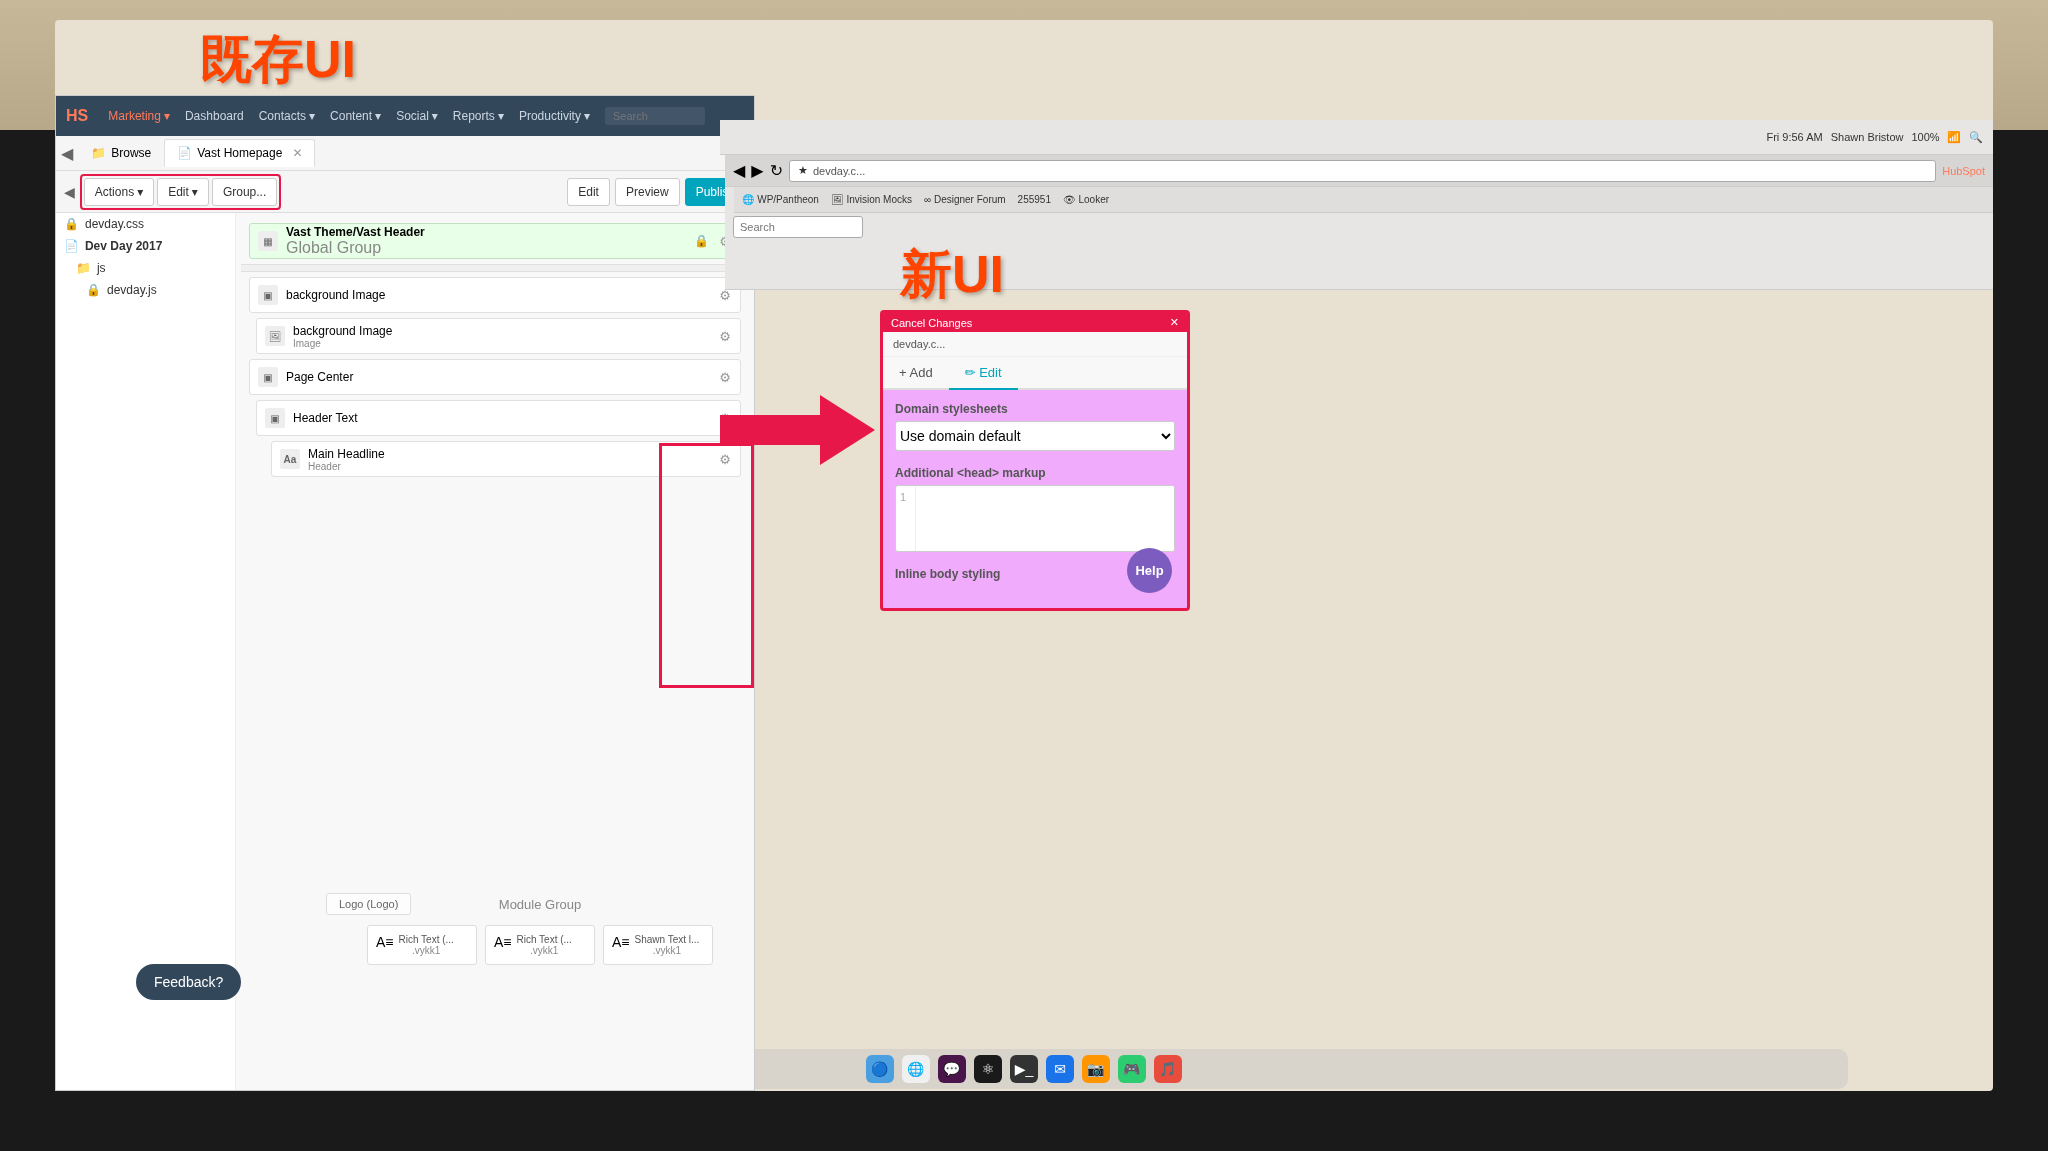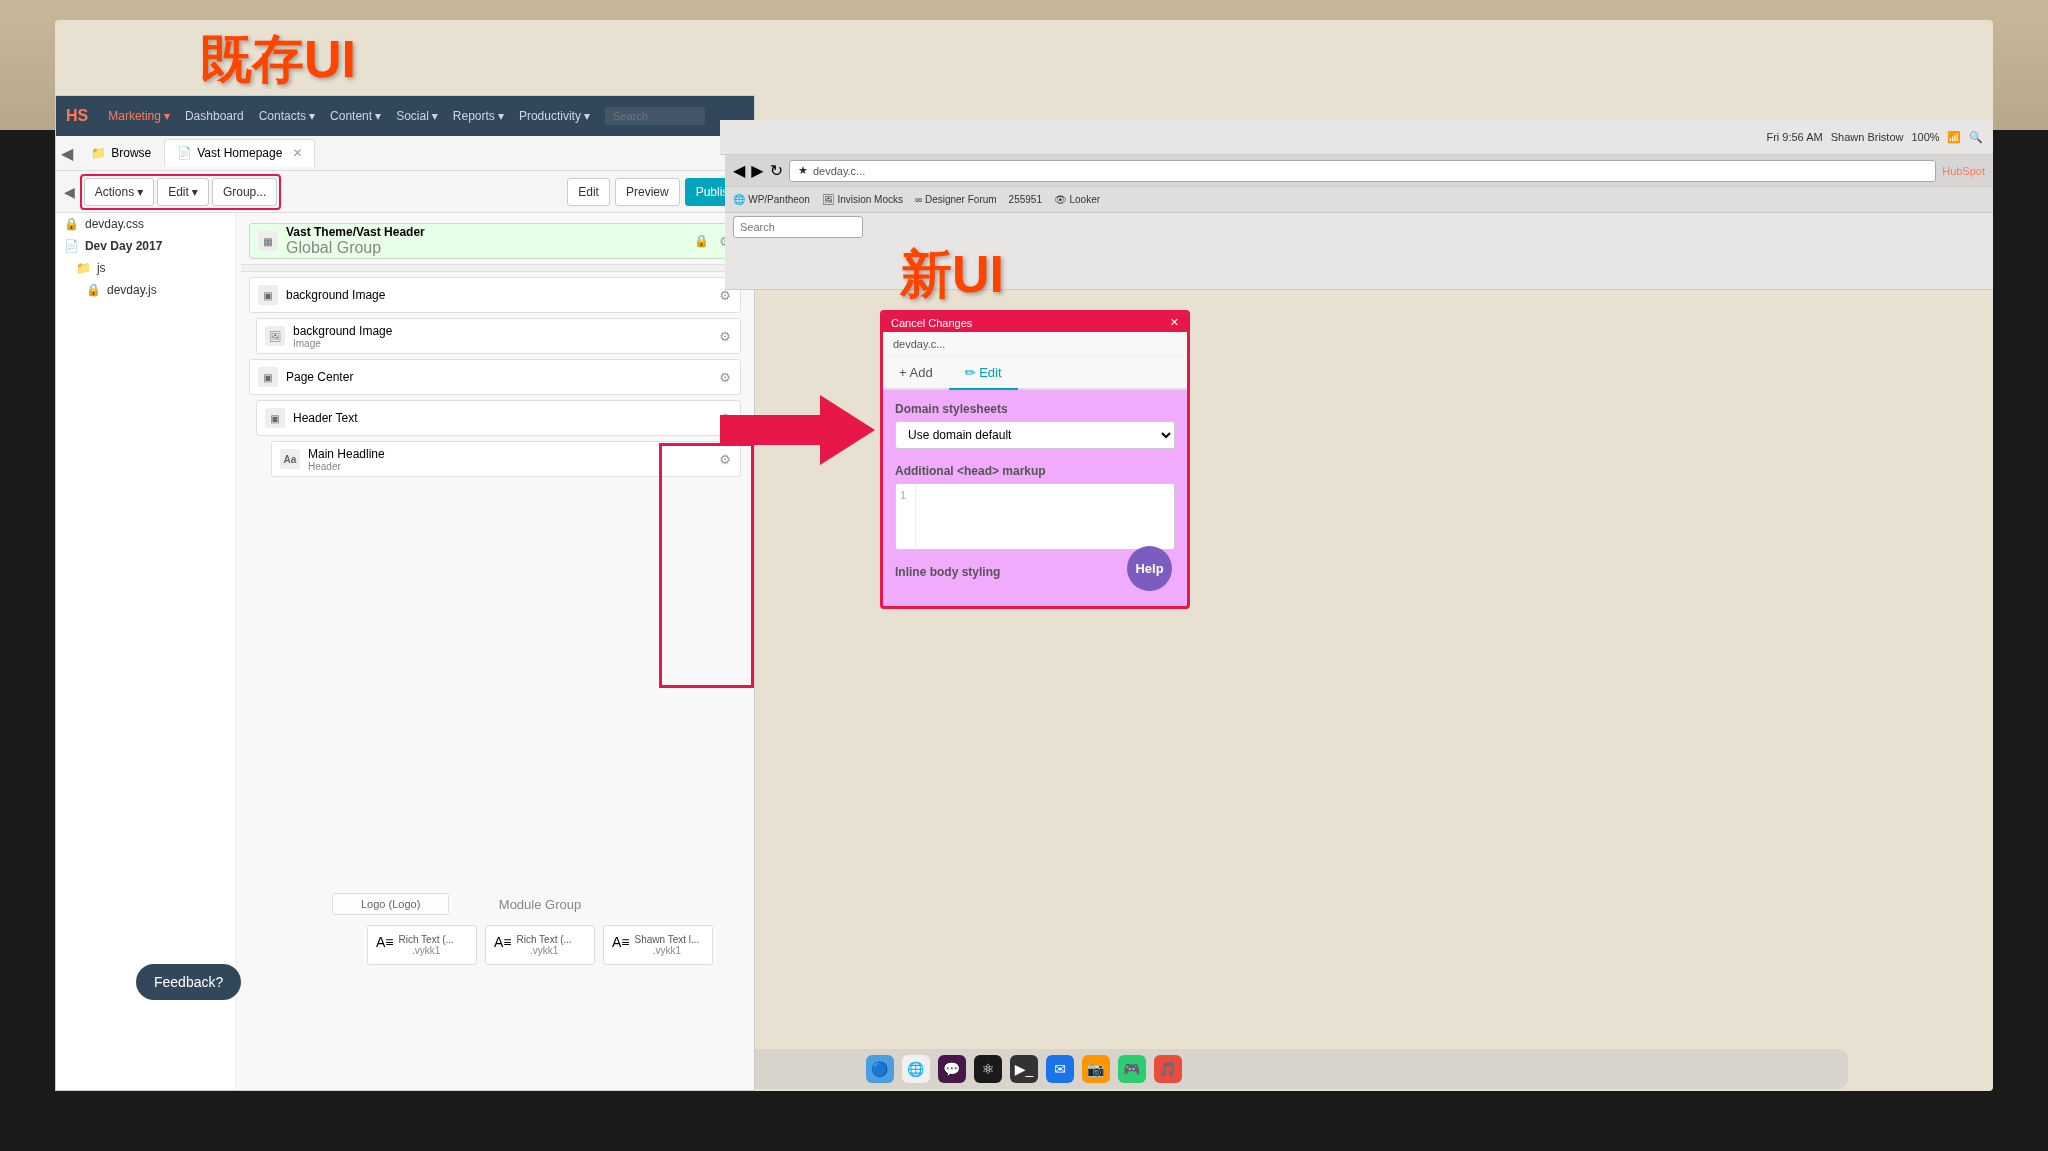--- a/index.html
+++ b/index.html
@@ -355,24 +355,24 @@
 
     .new-ui-label {
       font-size: 12px;
       color: #555;
       margin-bottom: 5px;
       font-weight: 600;
     }
 
     .new-ui-select {
       width: 100%;
-      padding: 5px 8px;
+      padding: 5px 0;
       border: 1px solid #ccc;
       border-radius: 3px;
-      font-size: 12px;
+      font-size: 14px;
       background: white;
     }
 
     .new-ui-textarea {
       width: 100%;
       border: 1px solid #ccc;
       border-radius: 3px;
       font-size: 12px;
       padding: 5px;
       height: 65px;
@@ -509,20 +509,21 @@
     .browser-bookmarks {
       height: 26px;
       display: flex;
       align-items: center;
       padding: 0 8px;
       gap: 12px;
       font-size: 10px;
       color: #333;
       background: #e0dedd;
       border-bottom: 1px solid #ccc;
+      margin-left: 9px;
     }
 
     .browser-search {
       height: 28px;
       display: flex;
       align-items: center;
       padding: 0 8px;
     }
 
     .browser-search-input {
@@ -756,21 +757,21 @@
             <div style="font-size:10px; color:#888;">Header</div>
           </div>
           <div class="hs-module-actions">
             <button class="hs-gear-btn">⚙</button>
           </div>
         </div>
       </div>
 
       <div class="pink-box-right"></div>
 
-      <div style="position:absolute; bottom:175px; left:96px; background:rgba(255,255,255,0.7); padding:4px 28px; font-size:11px; color:#666; border:1px solid #ddd; border-radius:3px;">
+      <div style="position:absolute; bottom:175px; left:90px; background:rgba(255,255,255,0.7); padding:4px 12px; font-size:11px; color:#666; border:1px solid #ddd; border-radius:3px;">
         <span>Logo (Logo)</span>
       </div>
 
       <div style="position:absolute; bottom:120px; left:90px; right:0; text-align:center;">
         <div style="font-size:13px; color:#888; padding:8px;">Module Group</div>
         <div style="display:flex; gap:8px; padding:5px; justify-content:center;">
           <div class="module-rich-item">
             <span style="font-size:14px;">A≡</span>
             <div>
               <div style="font-size:10px; color:#555;">Rich Text (...</div>

